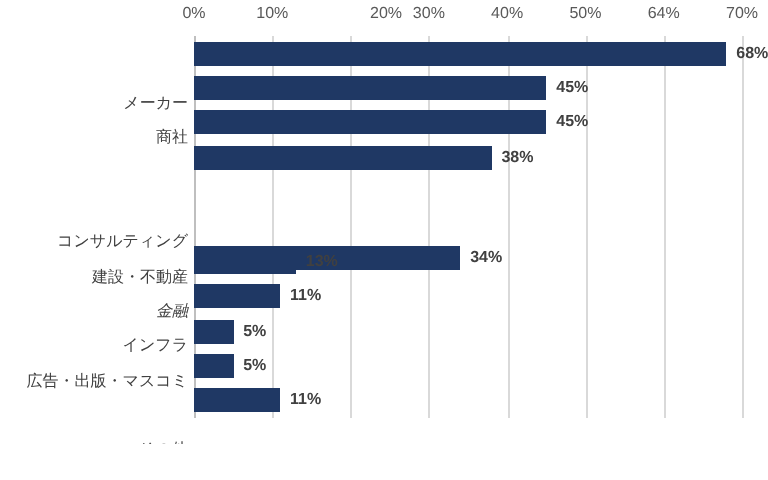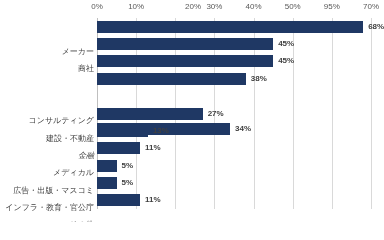--- a/index.html
+++ b/index.html
@@ -122,24 +122,20 @@
         <div class="bar-value" style="left: 181.143px;">45%</div>
       </div>
       <div class="bar-row" style="top: 54.7727px; width: 274px;">
         <div class="bar" style="width: 148.743px; background: rgb(31, 56, 100);"></div>
         <div class="bar-value" style="left: 153.743px;">38%</div>
       </div>
       <div class="bar-row" style="top: 72.1364px; width: 274px; margin-top: 33px;">
         <div class="bar" style="width: 133.086px; background: rgb(31, 56, 100);"></div>
         <div class="bar-value" style="left: 138.086px;">34%</div>
       </div>
-      <div class="bar-row" style="top: 89.5px; width: 274px;">
-        <div class="bar" style="width: 105.686px; background: rgb(31, 56, 100);"></div>
-        <div class="bar-value" style="left: 110.686px;">27%</div>
-      </div>
       <div class="bar-row" style="top: 106.864px; width: 274px; padding-left: 12px;">
         <div class="bar" style="width: 50.8857px; background: rgb(31, 56, 100);"></div>
         <div class="bar-value" style="left: 55.8857px;">13%</div>
       </div>
       <div class="bar-row" style="top: 124.227px; width: 274px;">
         <div class="bar" style="width: 43.0571px; background: rgb(31, 56, 100);"></div>
         <div class="bar-value" style="left: 48.0571px;">11%</div>
       </div>
       <div class="bar-row" style="top: 141.591px; width: 274px;">
         <div class="bar" style="width: 19.5714px; background: rgb(31, 56, 100);"></div>
@@ -154,30 +150,29 @@
         <div class="bar-value" style="left: 48.0571px;">11%</div>
       </div>
     </div>
 
   <div class="cat-label-layer" id="cat-layer">
       <div class="cat-label-item" style="top: 21.6818px;">メーカー</div>
       <div class="cat-label-item" style="top: 39.0455px;">商社</div>
       <div class="cat-label-item" style="top: 91.1364px;">コンサルティング</div>
       <div class="cat-label-item" style="top: 108.5px;">建設・不動産</div>
       <div class="cat-label-item" style="top: 125.864px; font-style: italic;">金融</div>
-      <div class="cat-label-item" style="top: 143.227px;">メディカル</div>
+      <div class="cat-label-item" style="top: 143.227px;">インフラ</div>
       <div class="cat-label-item" style="top: 160.591px;">広告・出版・マスコミ</div>
-      <div class="cat-label-item" style="top: 177.955px;">インフラ・教育・官公庁</div>
       <div class="cat-label-item" style="top: 195.318px;">その他</div>
     </div>
 
   <div id="tick-layer">
       <div class="tick-label" style="left: 97px;">0%</div>
       <div class="tick-label" style="left: 136.143px;">10%</div>
       <div class="tick-label" style="left: 193px;">20%</div>
       <div class="tick-label" style="left: 214.429px;">30%</div>
       <div class="tick-label" style="left: 253.571px;">40%</div>
       <div class="tick-label" style="left: 292.714px;">50%</div>
-      <div class="tick-label" style="left: 331.857px;">95%</div>
+      <div class="tick-label" style="left: 331.857px;">64%</div>
       <div class="tick-label" style="left: 371px;">70%</div>
     </div>
 
 </div>
 
 </body></html>

